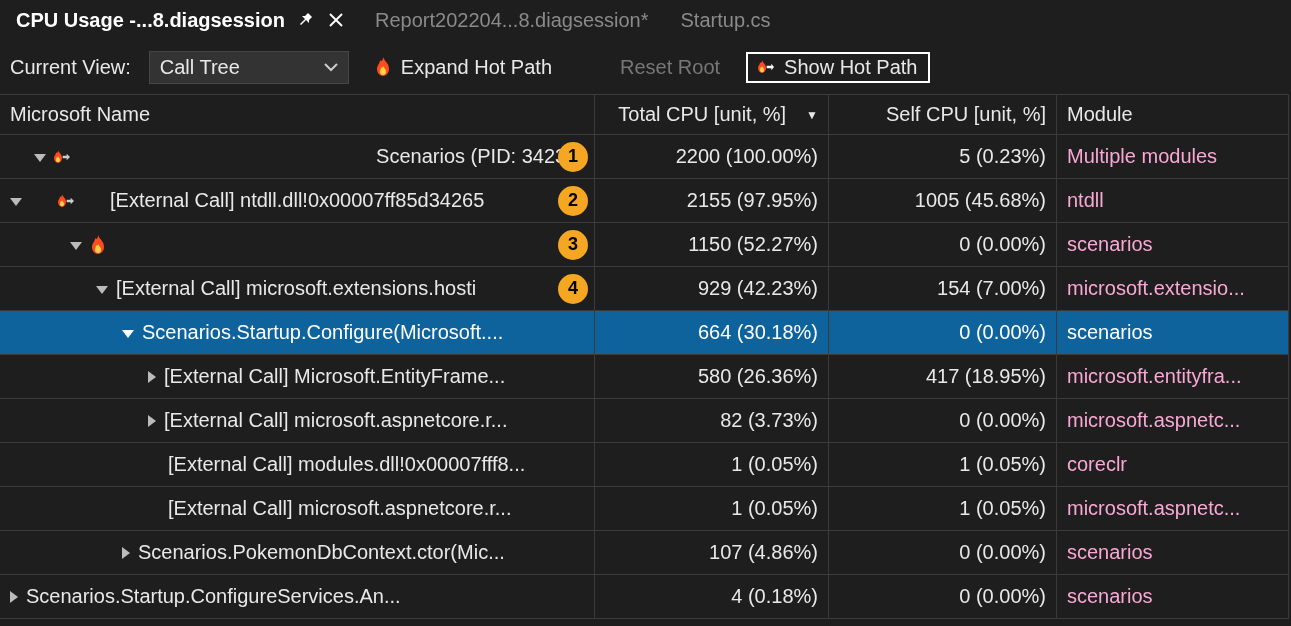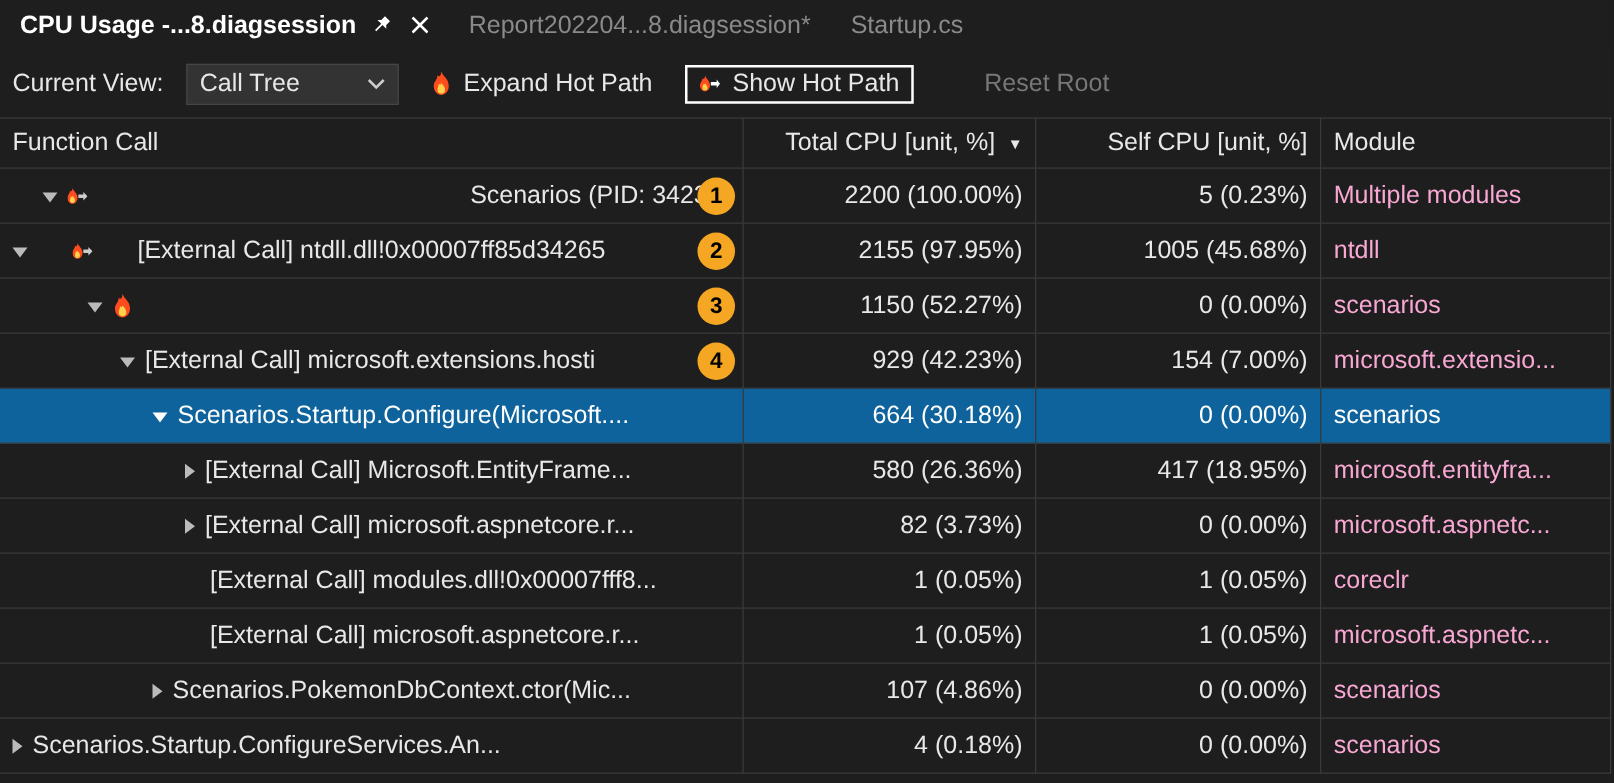--- a/index.html
+++ b/index.html
@@ -52,21 +52,21 @@
     font-size: 20px;
     margin-right: 4px;
   }
   .dropdown {
     display: flex;
     align-items: center;
     justify-content: space-between;
     background: #333333;
     border: 1px solid #464646;
     padding: 4px 10px;
-    width: 170px;
+    width: 200px;
     color: #e8e8e8;
     font-size: 20px;
   }
   .toolbar-btn {
     display: flex;
     align-items: center;
     gap: 10px;
     padding: 4px 12px;
     color: #e8e8e8;
     font-size: 20px;
@@ -88,21 +88,21 @@
   .col-header {
     border-top: 1px solid #3a3a3a;
     border-bottom: 1px solid #3a3a3a;
     border-right: 1px solid #3a3a3a;
     padding: 8px 10px;
     color: #e8e8e8;
     font-size: 20px;
     display: flex;
     align-items: center;
   }
-  .col-header.right { justify-content: flex-end; gap: 10px; }
+  .col-header.right { justify-content: flex-end; gap: 20px; }
   .data-row {
     display: contents;
   }
   .cell {
     border-bottom: 1px solid #3a3a3a;
     border-right: 1px solid #3a3a3a;
     padding: 8px 10px;
     font-size: 20px;
     white-space: nowrap;
     overflow: hidden;
@@ -204,38 +204,38 @@
   </div>
   <div class="toolbar-btn">
     <span>
       <svg class="flame-icon" viewBox="0 0 16 20">
           <path d="M8 0 C10 5 14 6 14 12 C14 16 11 19 8 19 C5 19 2 16 2 12 C2 8 5 7 5 3 C6 5 8 4 8 0 Z" fill="#ff4c1f"></path>
           <path d="M8 9 C9 11 11 12 11 15 C11 17 9.5 18 8 18 C6.5 18 5 17 5 15 C5 13 6 12 6 10 C7 11 8 11 8 9 Z" fill="#ffd24c"></path>
         </svg>
     </span>
     <span>Expand Hot Path</span>
   </div>
+  <div class="toolbar-btn disabled" style="margin-left:30px;">
+    <span>Reset Root</span>
+  </div>
   <div class="toolbar-btn selected">
     <span>
       <svg class="flame-icon" width="24" height="20" viewBox="0 0 24 20">
           <path d="M6 0 C8 5 12 6 12 12 C12 16 9 19 6 19 C3 19 0 16 0 12 C0 8 3 7 3 3 C4 5 6 4 6 0 Z" fill="#ff4c1f"></path>
           <path d="M6 9 C7 11 9 12 9 15 C9 17 7.5 18 6 18 C4.5 18 3 17 3 15 C3 13 4 12 4 10 C5 11 6 11 6 9 Z" fill="#ffd24c"></path>
           <path d="M13 8 L20 8 L20 5 L24 10 L20 15 L20 12 L13 12 Z" fill="#ffffff"></path>
         </svg>
     </span>
     <span>Show Hot Path</span>
   </div>
-  <div class="toolbar-btn disabled" style="margin-left:30px;">
-    <span>Reset Root</span>
-  </div>
 </div>
 
 <div class="grid">
   <div class="col-header">
-    <span>Function Call</span>
+    <span>Microsoft Name</span>
   </div>
   <div class="col-header right">
     <span>Total CPU [unit, %]</span>
     <span style="font-size:12px;">▼</span>
   </div>
   <div class="col-header right">
     <span>Self CPU [unit, %]</span>
   </div>
   <div class="col-header">
     <span>Module</span>

